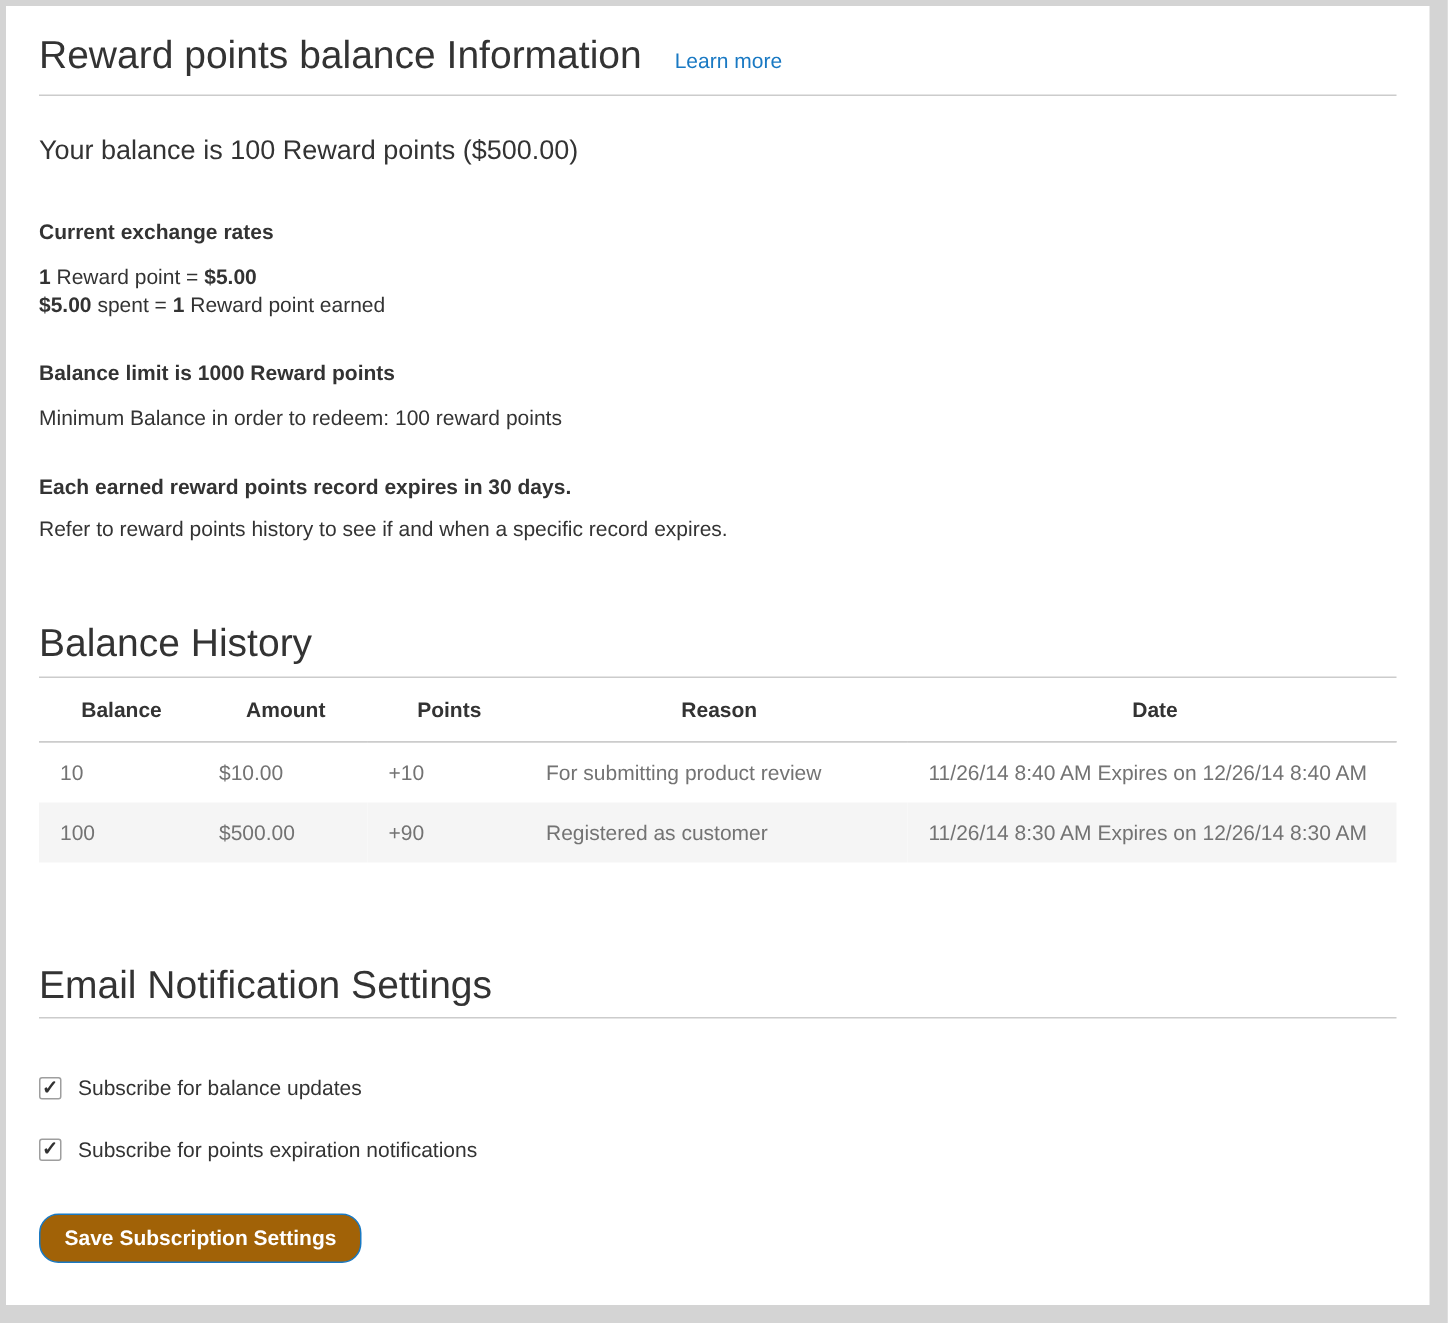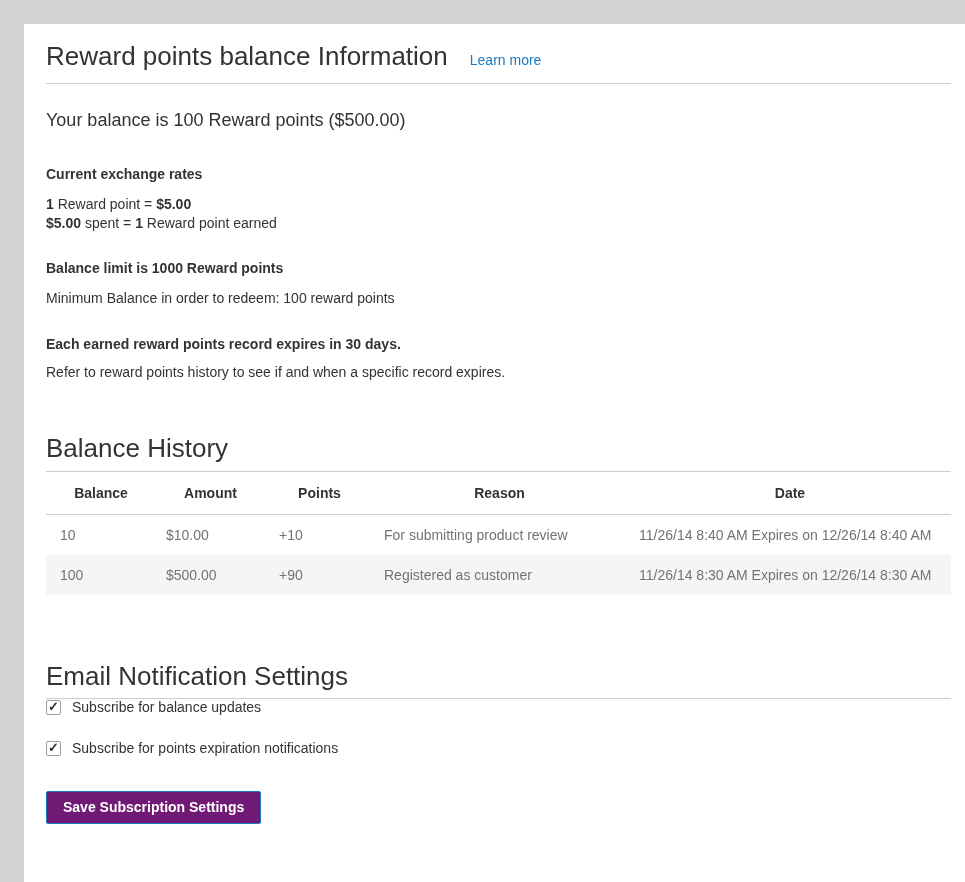--- a/index.html
+++ b/index.html
@@ -7,21 +7,21 @@
     margin: 0;
     padding: 0;
     background: #d4d4d4;
     font-family: "Liberation Sans", "DejaVu Sans", sans-serif;
     color: #333333;
   }
   .page {
     width: 838px;
     height: 882px;
     background: #d4d4d4;
-    padding: 24px;
+    padding: 4px;
   }
   .card {
     width: 949px;
     height: 866px;
     background: #ffffff;
     padding: 17px 22px 30px 22px;
     overflow: hidden;
   }
   
   .title-row {
@@ -91,20 +91,21 @@
   .col-balance { width: 106px; }
   .col-amount  { width: 113px; }
   .col-points  { width: 105px; }
   .col-reason  { width: 255px; }
   
   .checkbox-row {
     display: flex;
     align-items: center;
     gap: 11px;
     font-size: 14px;
+    margin-top: 38px;
   }
   .checkbox-row + .checkbox-row { margin-top: 25px; }
   input[type="checkbox"] {
     appearance: none;
     -webkit-appearance: none;
     width: 15px;
     height: 15px;
     border: 1px solid #9e9e9e;
     border-radius: 2px;
     background: #ffffff;
@@ -120,24 +121,24 @@
     top: -2px;
     font-size: 13px;
     font-weight: 700;
     color: #333333;
   }
   .checkbox-row label { cursor: pointer; }
   
   .save-btn {
     display: inline-block;
     margin-top: 35px;
-    background: #701a75;
+    background: #a16207;
     color: #ffffff;
     border: 1px solid #1979c3;
-    border-radius: 2px;
+    border-radius: 13px;
     font-family: "Liberation Sans", "DejaVu Sans", sans-serif;
     font-size: 14px;
     font-weight: 600;
     line-height: 15px;
     padding: 8px 16px;
     cursor: pointer;
   }
 </style>
 </head>
 <body>

